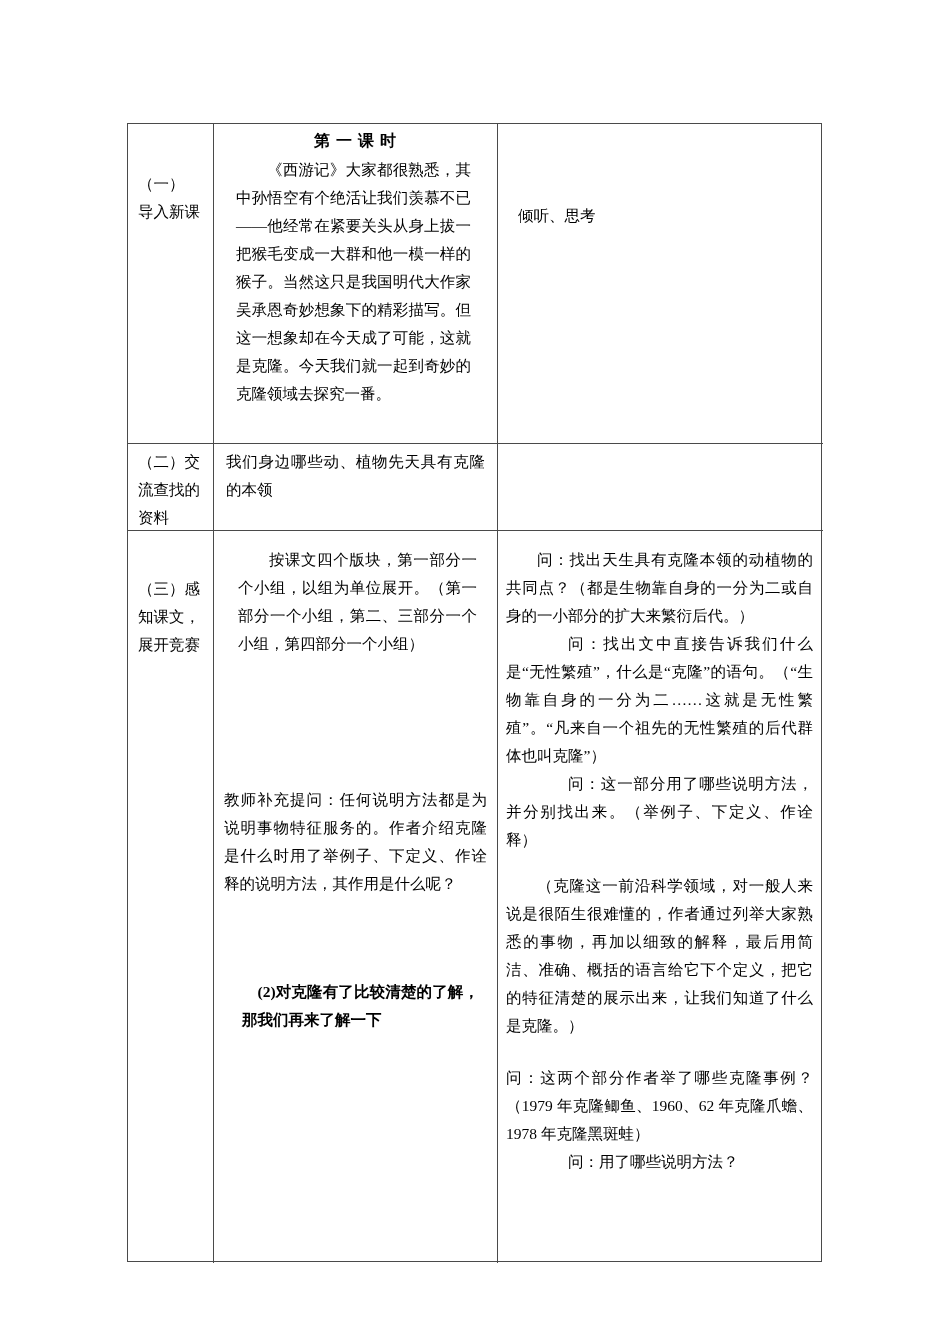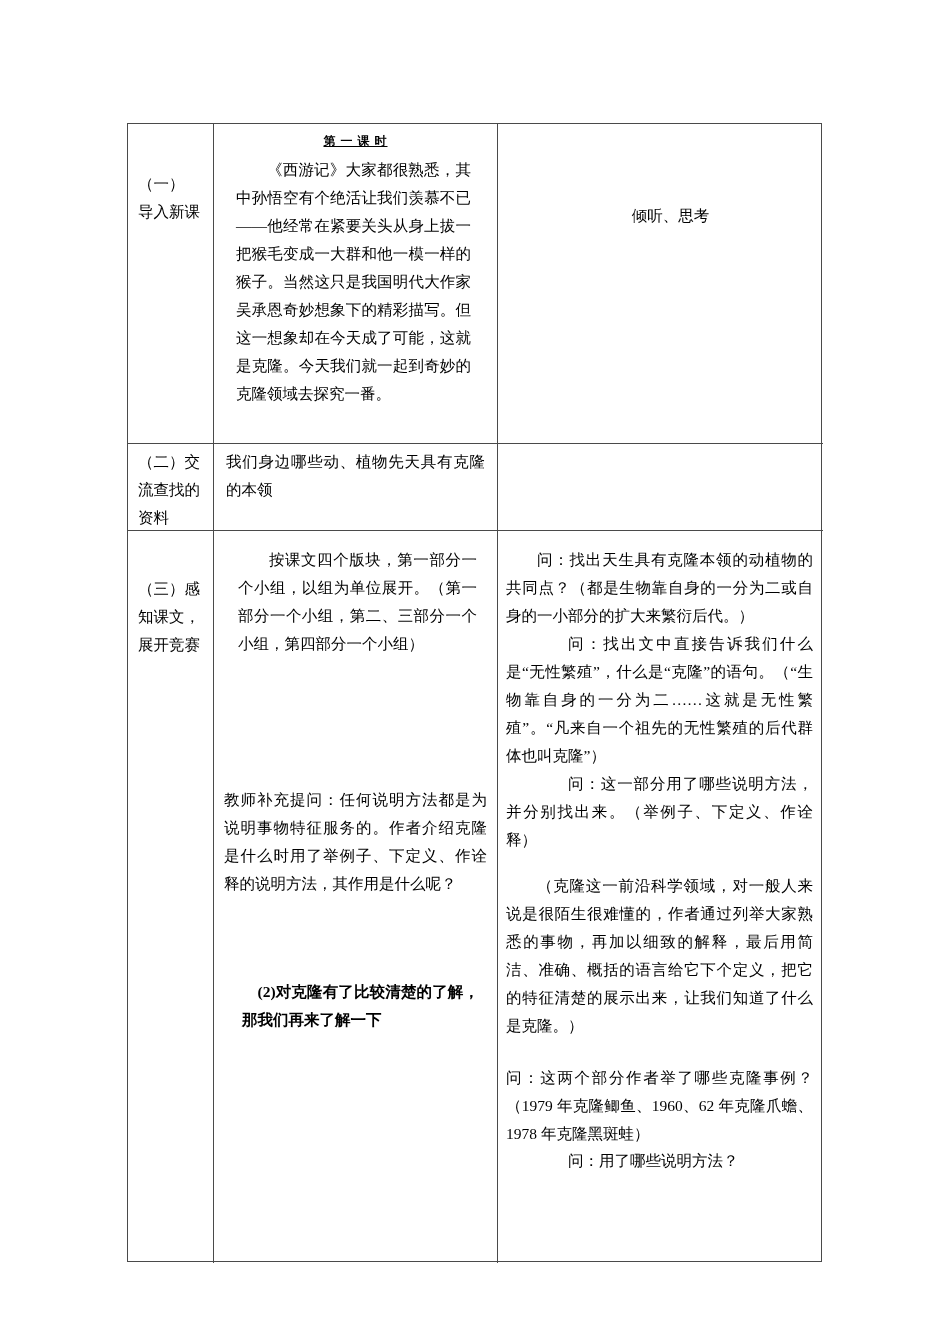--- a/index.html
+++ b/index.html
@@ -44,54 +44,52 @@
     padding-left: 10px;
     padding-right: 4px;
   }
   .stage-r1 { padding-top: 46px; }
   .stage-r2 { padding-top: 4px; }
   .stage-r3 { padding-top: 44px; }
 
   .title {
     font-weight: bold;
     text-align: center;
-    font-size: 12px;
+    font-size: 16px;
     line-height: 26px;
     padding-top: 4px;
     letter-spacing: 1px;
-    text-decoration: underline;
   }
   .intro {
     margin: 2px 26px 0 22px;
     text-indent: 2em;
     text-align: justify;
   }
   .listen {
     padding: 78px 0 0 20px;
-    text-align: center;
   }
   .r2-teacher {
     margin: 4px 12px 0 12px;
     text-align: justify;
   }
 
   .teacher-col { padding: 15px 0 0 0; }
   .t-p1 { margin: 0 20px 0 24px; text-indent: 2em; text-align: justify; }
   .t-p2 { margin: 18px 20px 0 10px; text-indent: 0.5em; text-align: justify; }
   .t-p3 { margin: 128px 10px 12px 10px; text-align: justify; }
   .t-p4 { margin: 80px 18px 8px 28px; text-indent: 1em; text-align: justify; font-weight: bold; }
 
   .student-col { padding: 15px 10px 0 8px; }
   .s-p  { text-align: justify; margin: 0; }
   .s-p1 { text-indent: 2em; }
   .s-p2 { text-indent: 4em; }
   .s-p3 { text-indent: 4em; }
   .s-p4 { margin-top: 18px; text-indent: 2em; }
   .s-p5 { margin-top: 24px; }
-  .s-p6 { text-indent: 4em; font-family: Liberation Mono, monospace; }
+  .s-p6 { text-indent: 4em; }
 </style>
 </head>
 <body>
 
 <div class="page">
   <div class="doc-table">
 
     <div class="cell">
       <div class="stage-label stage-r1">（一）
 导入新课</div>

